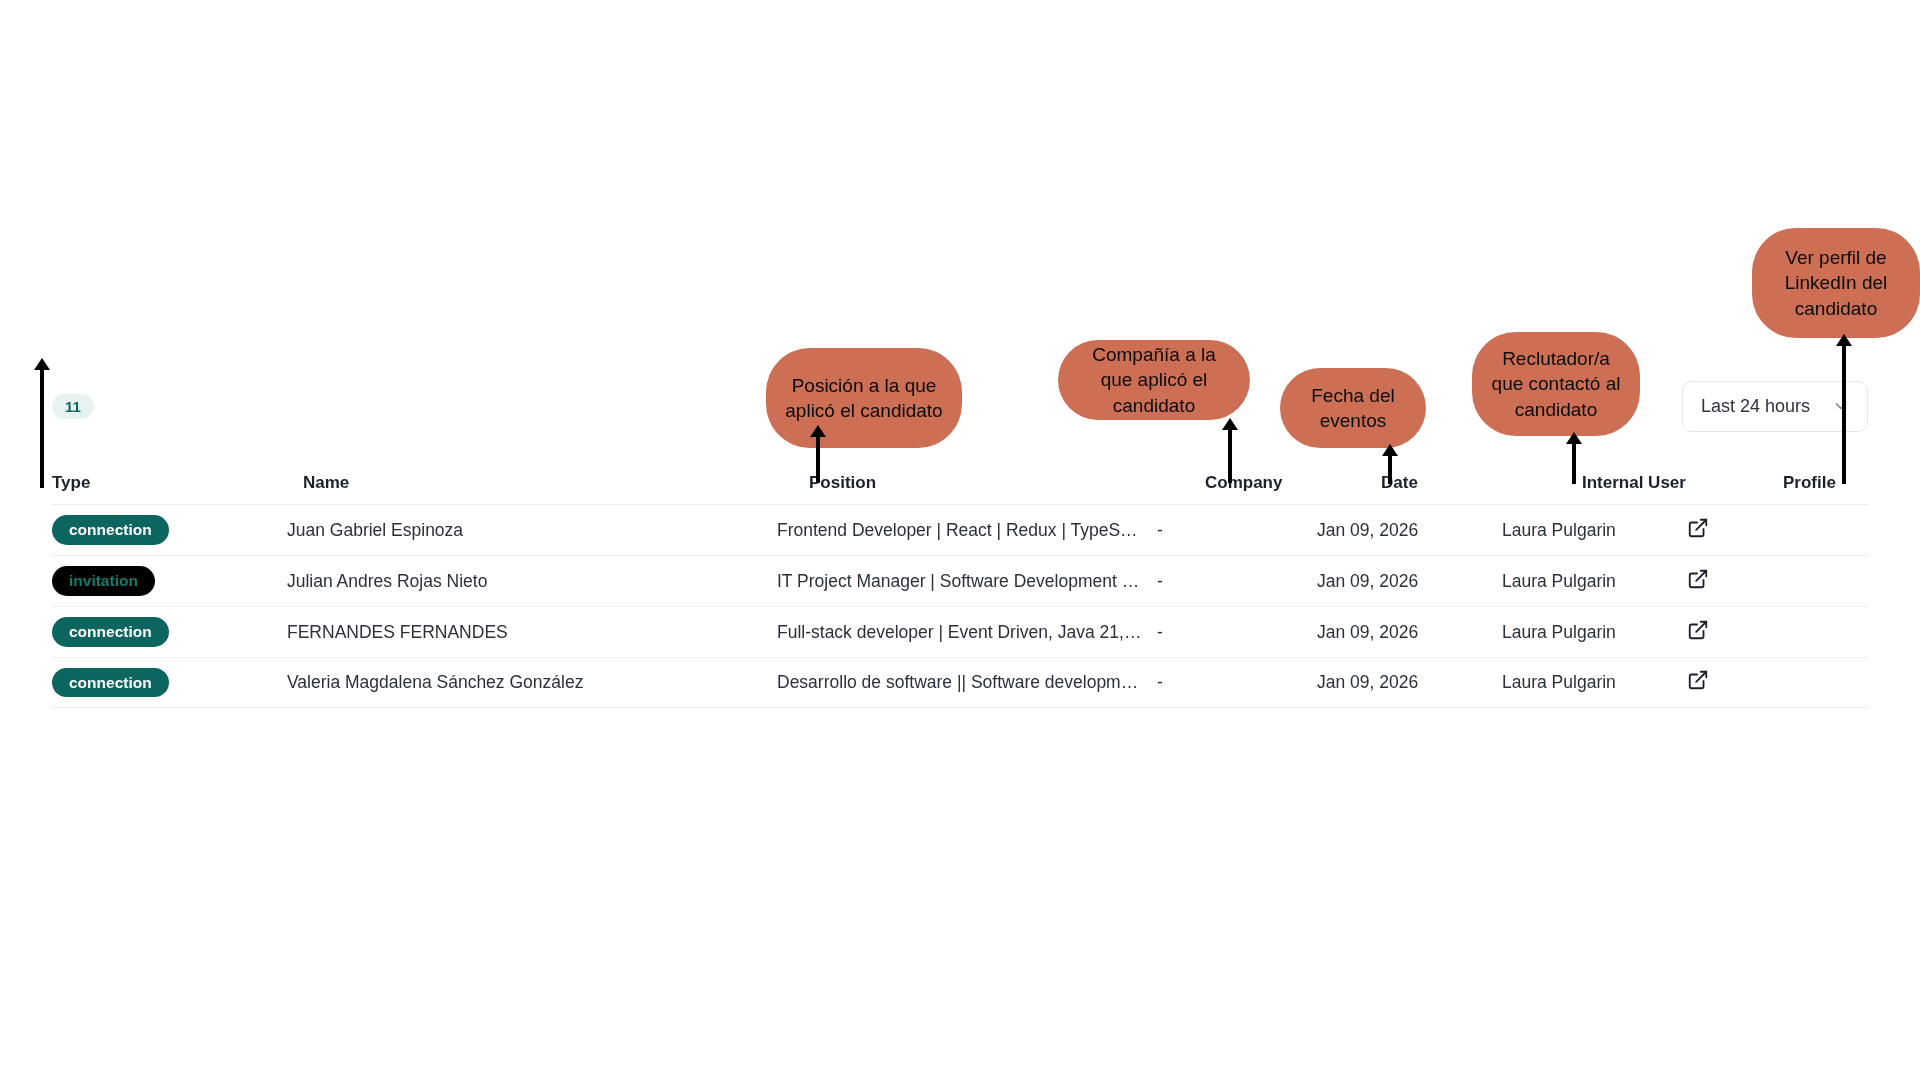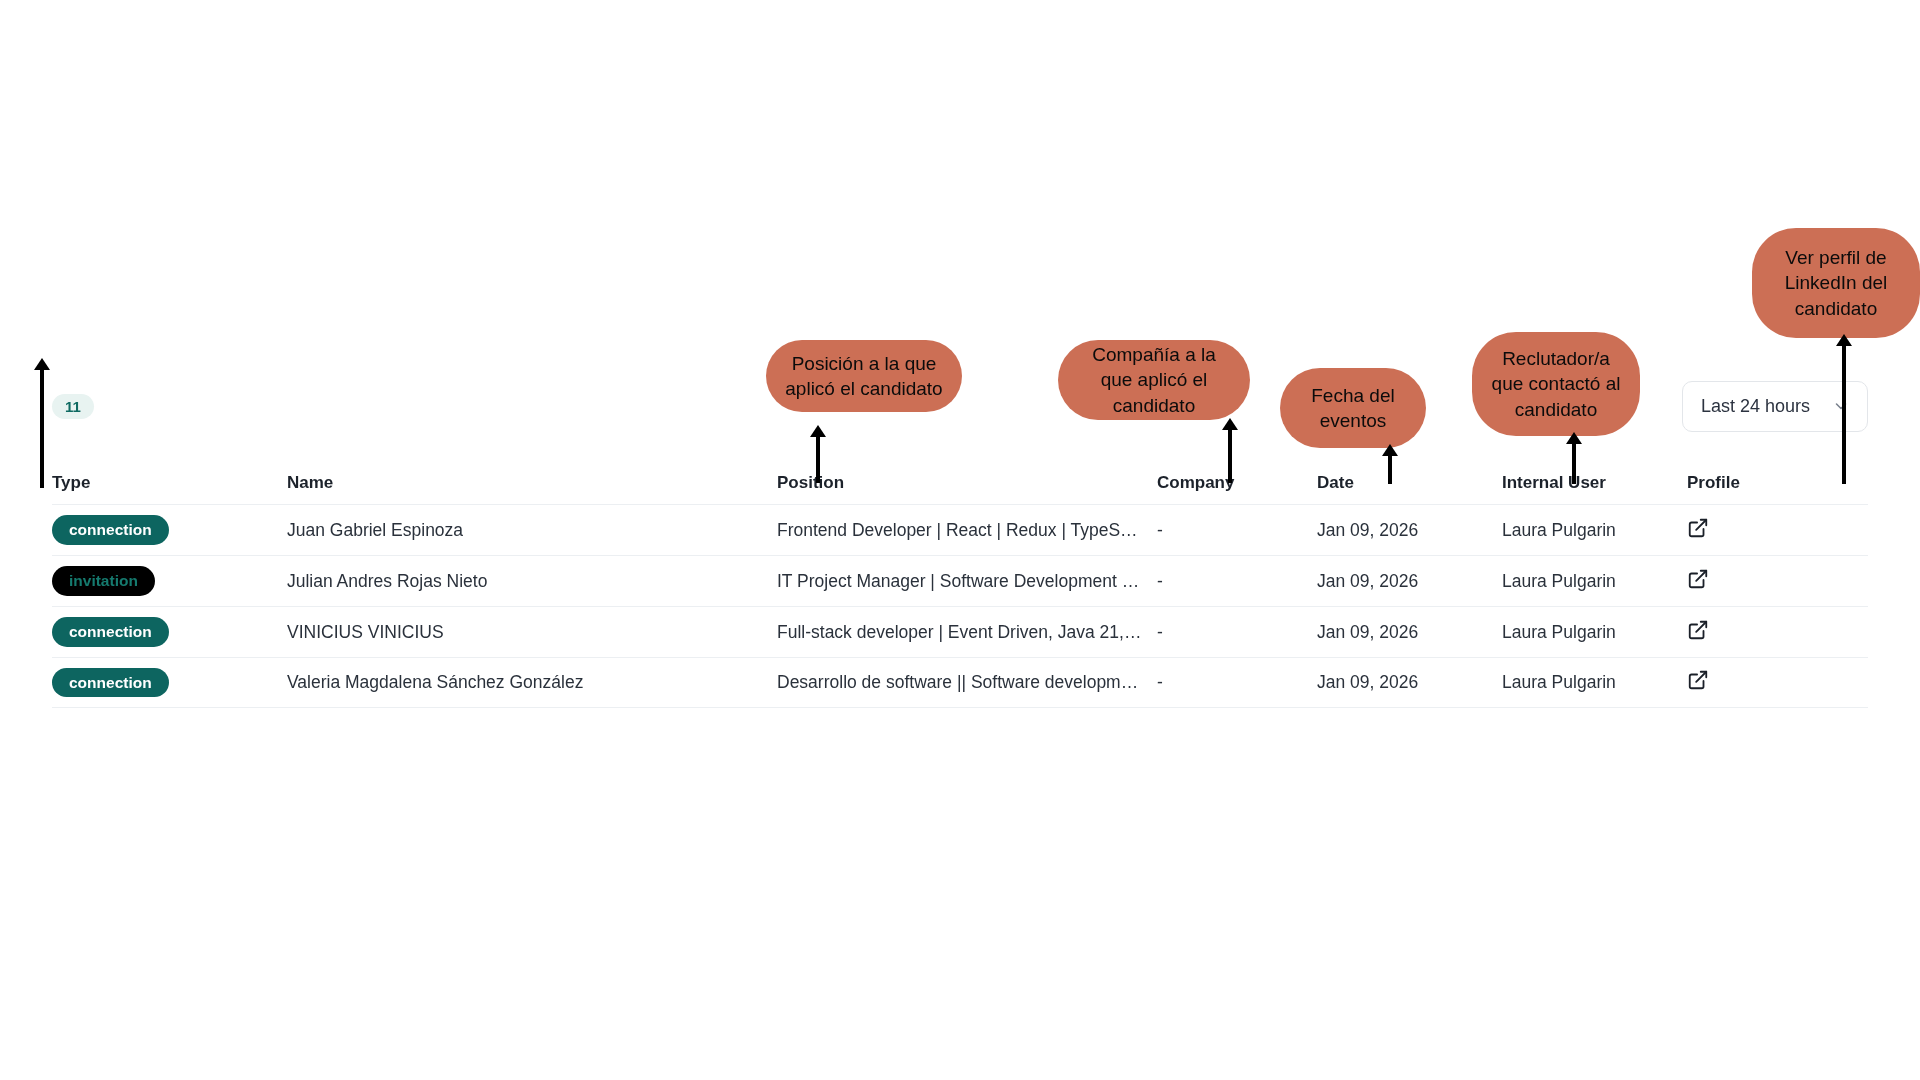--- a/index.html
+++ b/index.html
@@ -82,20 +82,21 @@
     top: 462px;
     width: 1816px;
   }
   .tr {
     display: grid;
     grid-template-columns: 235px 490px 380px 160px 185px 185px 120px;
     align-items: center;
   }
   .thead .tr {
     height: 42px;
+    gap: 16px;
   }
   .th {
     font-size: 17px;
     font-weight: 700;
     color: #1c222b;
     white-space: nowrap;
   }
   .tbody .tr {
     height: 51px;
     border-top: 1px solid #eceff2;
@@ -247,21 +248,21 @@
                 <path d="M10 14 21 3"></path>
               </svg>
           </span>
         </div>
       </div>
 
       <div class="tr">
         <div class="td">
           <span class="badge connection">connection</span>
         </div>
-        <div class="td">VINICIUS VINICIUS</div>
+        <div class="td">FERNANDES FERNANDES</div>
         <div class="td">Full-stack developer | Event Driven, Java 21, Spring Boo...</div>
         <div class="td">-</div>
         <div class="td">Jan 09, 2026</div>
         <div class="td">Laura Pulgarin</div>
         <div class="td">
           <span class="ext-link">
             <svg viewBox="0 0 24 24" width="22" height="22" fill="none" stroke="currentColor" stroke-width="2" stroke-linecap="round" stroke-linejoin="round">
                 <path d="M18 13v6a2 2 0 0 1-2 2H5a2 2 0 0 1-2-2V8a2 2 0 0 1 2-2h6"></path>
                 <path d="M15 3h6v6"></path>
                 <path d="M10 14 21 3"></path>
@@ -291,21 +292,21 @@
       </div>
 
     </div>
   </div>
 
   <div class="arrow" style="left:34px; top:358px; height:130px;">
     <div class="head"></div>
       <div class="shaft"></div>
   </div>
 
-  <div class="callout" style="left:766px; top:340px; width:196px; height:72px;">Posición a la que aplicó el candidato</div>
+  <div class="callout" style="left:766px; top:348px; width:196px; height:100px;">Posición a la que aplicó el candidato</div>
   <div class="arrow" style="left:810px; top:425px; height:58px;">
     <div class="head"></div>
       <div class="shaft"></div>
   </div>
 
   <div class="callout" style="left:1058px; top:340px; width:192px; height:80px;">Compañía a la que aplicó el candidato</div>
   <div class="arrow" style="left:1222px; top:418px; height:65px;">
     <div class="head"></div>
       <div class="shaft"></div>
   </div>

